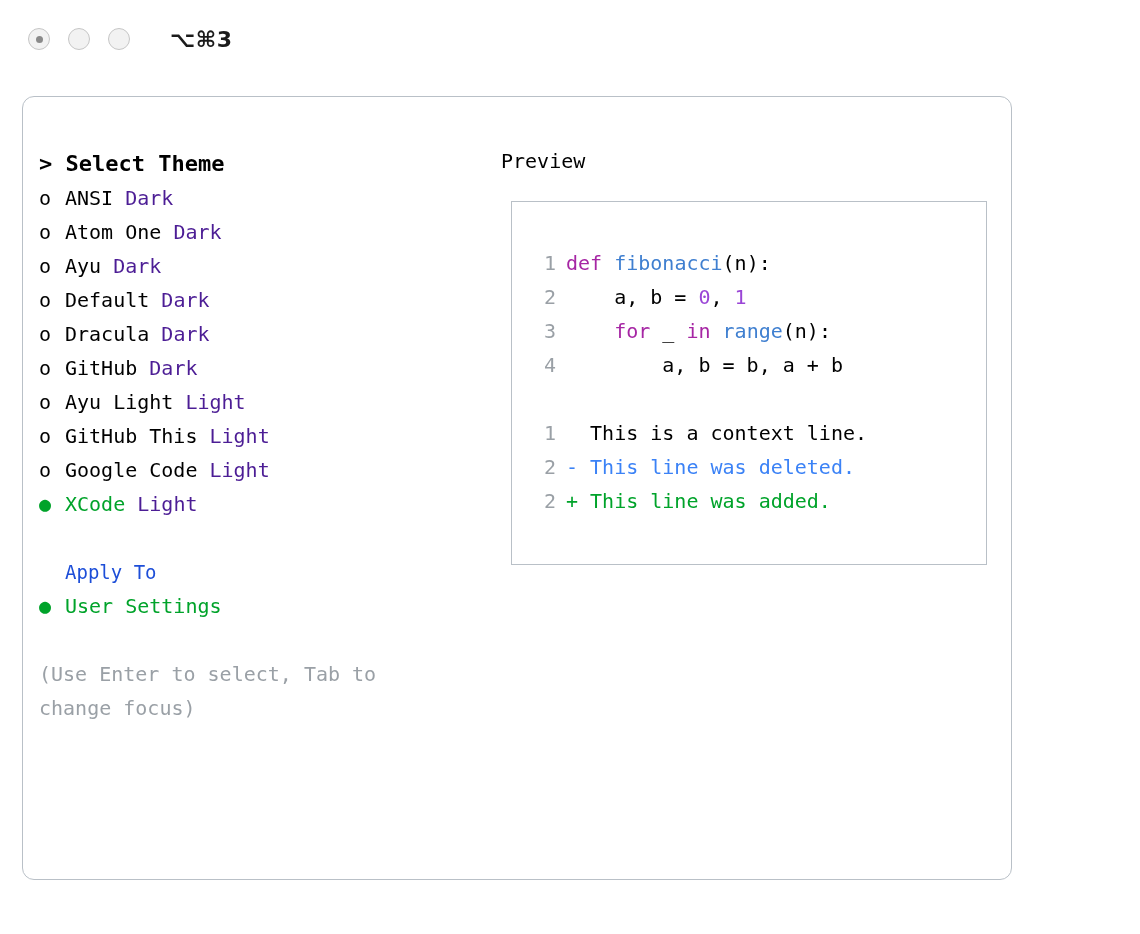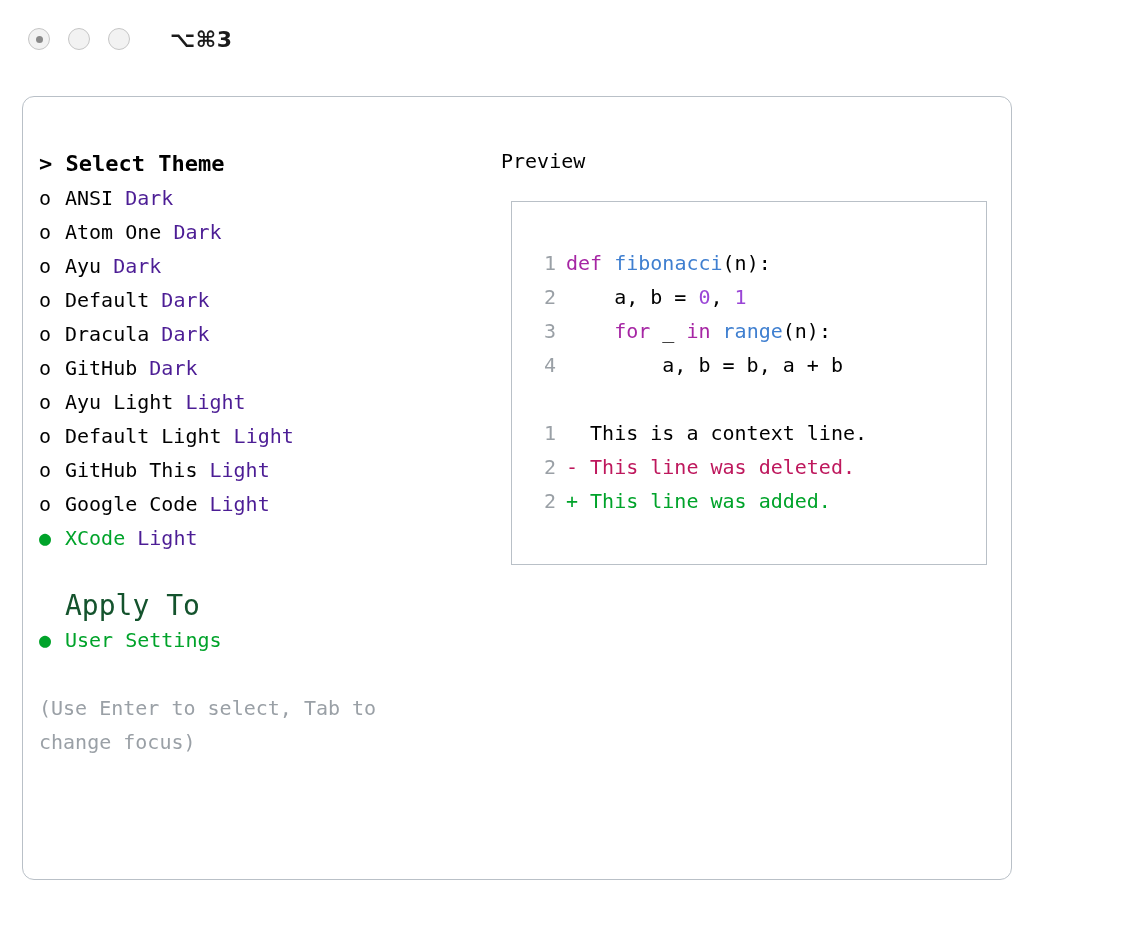--- a/index.html
+++ b/index.html
@@ -102,23 +102,23 @@
   .sel-dot {
     color: #00a32a;
   }
   .row.selected .label {
     color: #00a32a;
   }
   .label-variant {
     color: #4c1d95;
   }
   .section-label {
-    font-size: 28px;
-    line-height: 34px;
-    color: #14532d;
+    font-size: 19px;
+    line-height: 34px;
+    color: #1d4ed8;
     white-space: pre;
     padding-left: 26px;
     display: block;
   }
   .spacer-sm { height: 34px; }
   .hint {
     font-size: 20px;
     line-height: 34px;
     color: #9aa0a6;
     width: 420px;
@@ -151,21 +151,21 @@
     display: inline-block;
     width: 26px;
     text-align: right;
     color: #9aa0a6;
     margin-right: 10px;
   }
   .kw { color: #a626a4; }
   .fn { color: #3f7fd0; }
   .num { color: #9a45d6; }
   .plain { color: #000000; }
-  .diff-del { color: #be185d; text-align: right; }
+  .diff-del { color: #3b82f6; text-align: right; }
   .diff-add { color: #00a32a; }
   .diff-ctx { color: #000000; }
   .blank-line { height: 34px; }
 </style>
 </head>
 <body>
 
 <div class="window">
 
   <div class="titlebar">
@@ -182,21 +182,20 @@
     <div class="left-col">
       <div class="heading">&gt; Select Theme</div>
       <div id="theme-items">
           <div class="row"><span class="bullet">o</span><span class="label">ANSI</span><span> </span><span class="label-variant">Dark</span></div>
           <div class="row"><span class="bullet">o</span><span class="label">Atom One</span><span> </span><span class="label-variant">Dark</span></div>
           <div class="row"><span class="bullet">o</span><span class="label">Ayu</span><span> </span><span class="label-variant">Dark</span></div>
           <div class="row"><span class="bullet">o</span><span class="label">Default</span><span> </span><span class="label-variant">Dark</span></div>
           <div class="row"><span class="bullet">o</span><span class="label">Dracula</span><span> </span><span class="label-variant">Dark</span></div>
           <div class="row"><span class="bullet">o</span><span class="label">GitHub</span><span> </span><span class="label-variant">Dark</span></div>
           <div class="row"><span class="bullet">o</span><span class="label">Ayu Light</span><span> </span><span class="label-variant">Light</span></div>
-          <div class="row"><span class="bullet">o</span><span class="label">Default Light</span><span> </span><span class="label-variant">Light</span></div>
           <div class="row"><span class="bullet">o</span><span class="label">GitHub This</span><span> </span><span class="label-variant">Light</span></div>
           <div class="row"><span class="bullet">o</span><span class="label">Google Code</span><span> </span><span class="label-variant">Light</span></div>
           <div class="row selected"><span class="bullet sel-dot">●</span><span class="label">XCode</span><span> </span><span class="label-variant">Light</span></div>
         </div>
 
       <div class="spacer-sm"></div>
 
       <div class="section-label">Apply To</div>
       <div id="apply-items">
           <div class="row selected"><span class="bullet sel-dot">●</span><span class="label">User Settings</span></div>

